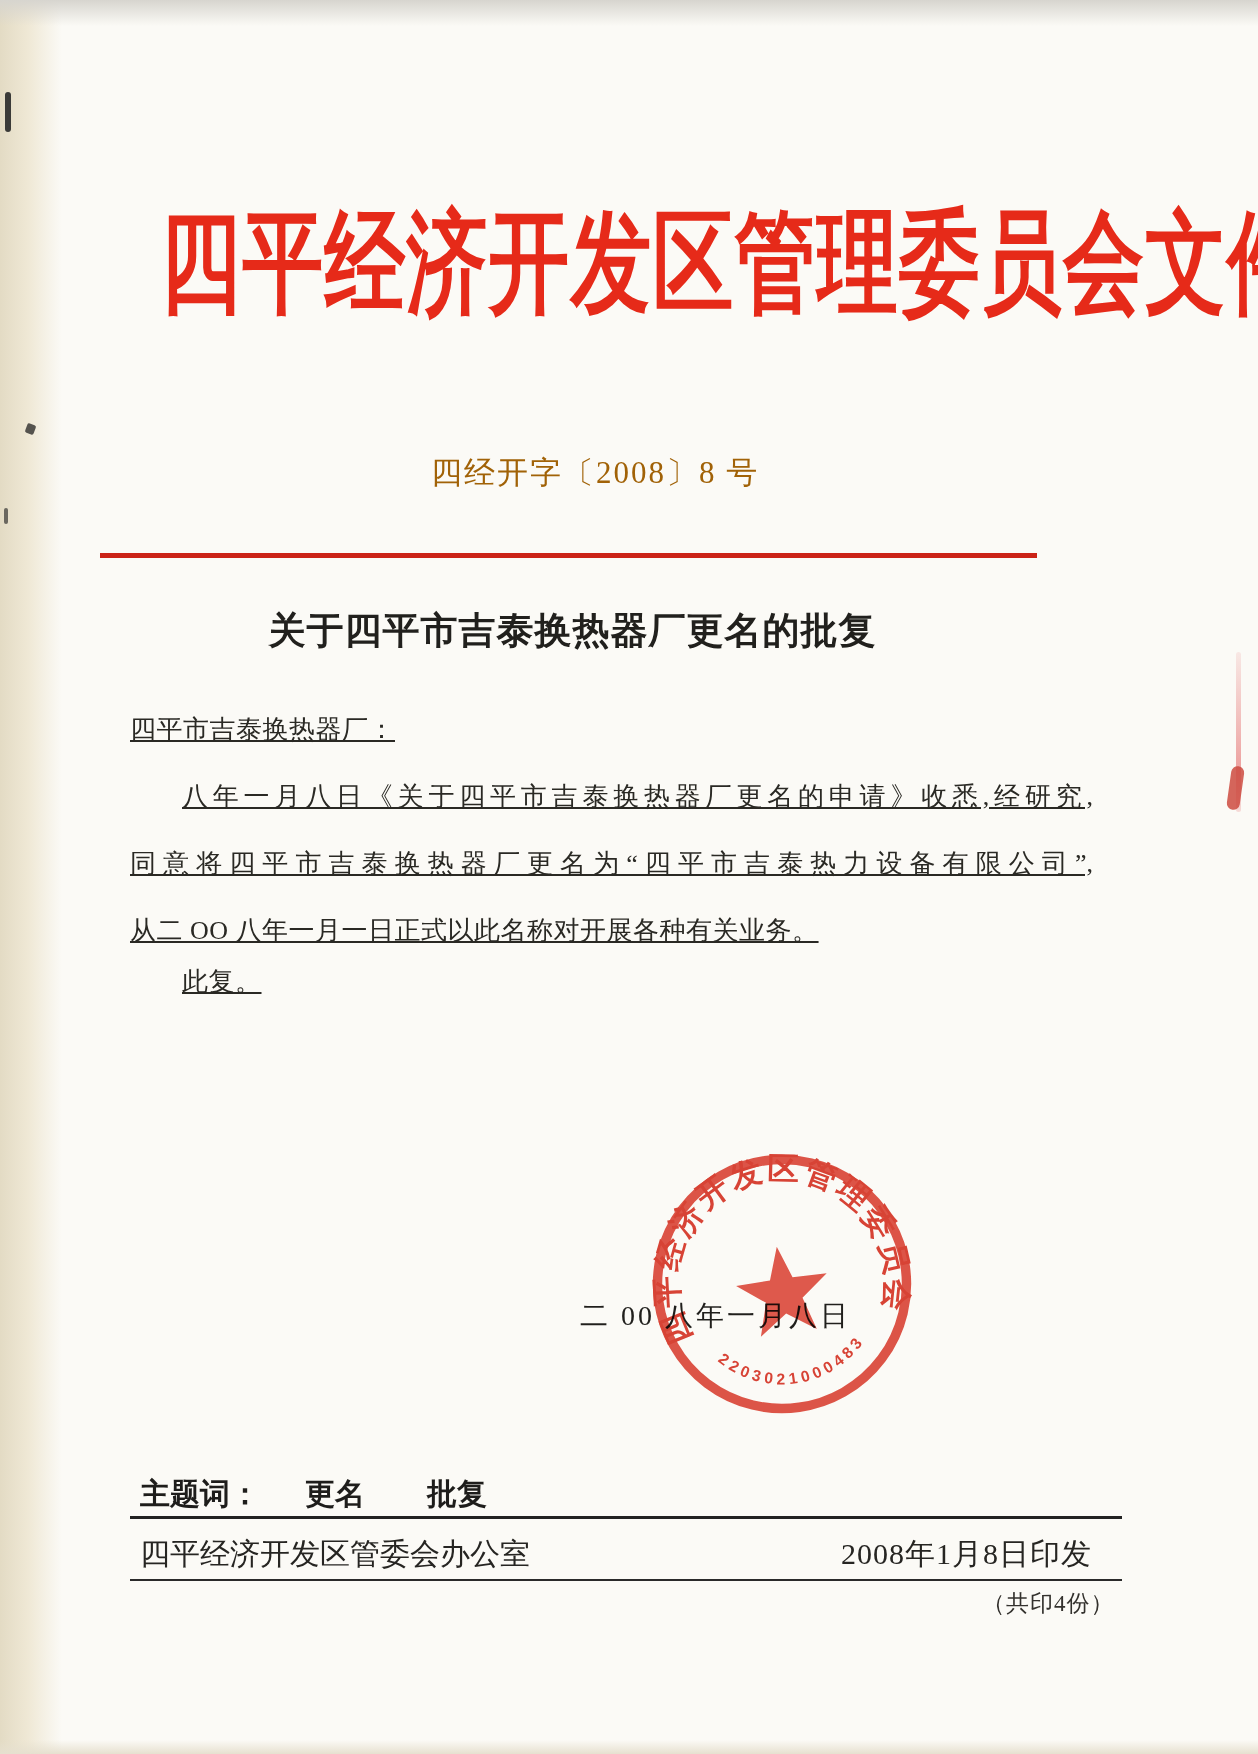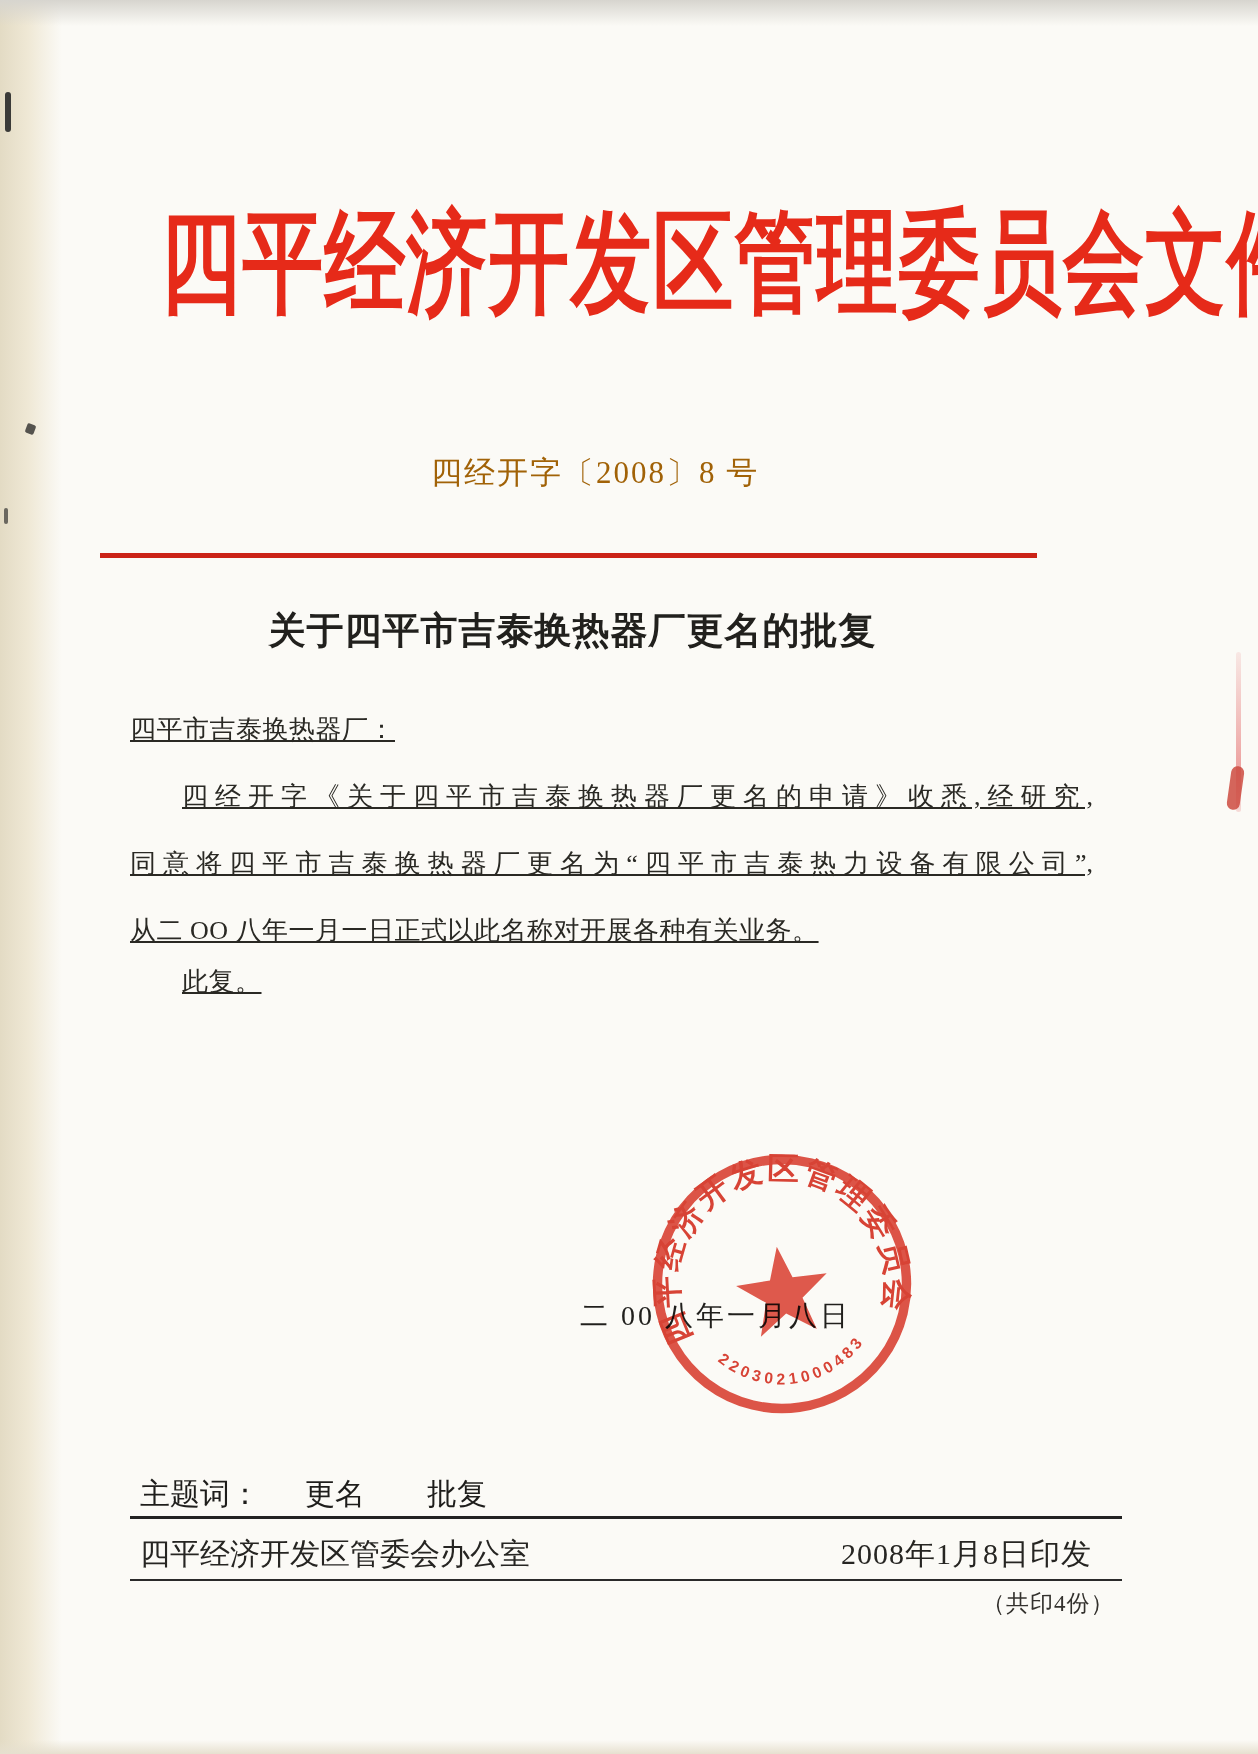--- a/index.html
+++ b/index.html
@@ -76,21 +76,21 @@
   .seal-star{fill:#dc3a2b;fill-opacity:.9;}
   .seal-arc{fill:#d93527;font-family:"Liberation Serif","DejaVu Serif",serif;
     font-size:30px;font-weight:bold;letter-spacing:3px;}
   .seal-num{fill:#d93527;font-family:"Liberation Sans","DejaVu Sans",sans-serif;
     font-size:15px;font-weight:bold;letter-spacing:4px;}
 
   
   .subject-row{
     position:absolute;top:1474px;left:140px;
     font-family:"Liberation Sans","DejaVu Sans",sans-serif;
-    font-weight:normal;font-size:30px;color:#1e1d1b;
+    font-weight:bold;font-size:30px;color:#1e1d1b;
   }
   .subject-row .term1{margin-left:45px;}
   .subject-row .term2{margin-left:62px;}
   .frule1{position:absolute;top:1516px;left:130px;width:992px;height:3px;background:#222;}
   .office-row{
     position:absolute;top:1534px;left:140px;width:952px;
     display:flex;justify-content:space-between;align-items:flex-end;
     font-size:30px;color:#262522;
   }
   .office-row .print-date{letter-spacing:1px;}
@@ -113,21 +113,21 @@
 
   <div class="hdr-title">四平经济开发区管理委员会文件</div>
 
   <div class="doc-num">四经开字〔2008〕8 号</div>
 
   <div class="red-rule"></div>
 
   <div class="doc-title">关于四平市吉泰换热器厂更名的批复</div>
 
   <div class="bodyline l-sal">四平市吉泰换热器厂：</div>
-  <div class="bodyline l-1 fill indent">四经开字《关于四平市吉泰换热器厂更名的申请》收悉,经研究,</div>
+  <div class="bodyline l-1 fill indent">八年一月八日《关于四平市吉泰换热器厂更名的申请》收悉,经研究,</div>
   <div class="bodyline l-2 fill">同意将四平市吉泰换热器厂更名为“四平市吉泰热力设备有限公司”,</div>
   <div class="bodyline l-3">从二 OO 八年一月一日正式以此名称对开展各种有关业务。</div>
   <div class="bodyline l-close indent">此复。</div>
 
   <div class="date-line">二 00 八年一月八日</div>
 
   <div class="seal">
     <svg viewBox="0 0 260 260" xmlns="http://www.w3.org/2000/svg">
       <defs>
         <path id="sealArcTop" d="M 39.4 172.3 A 100 100 0 1 1 220.6 172.3" fill="none"></path>

